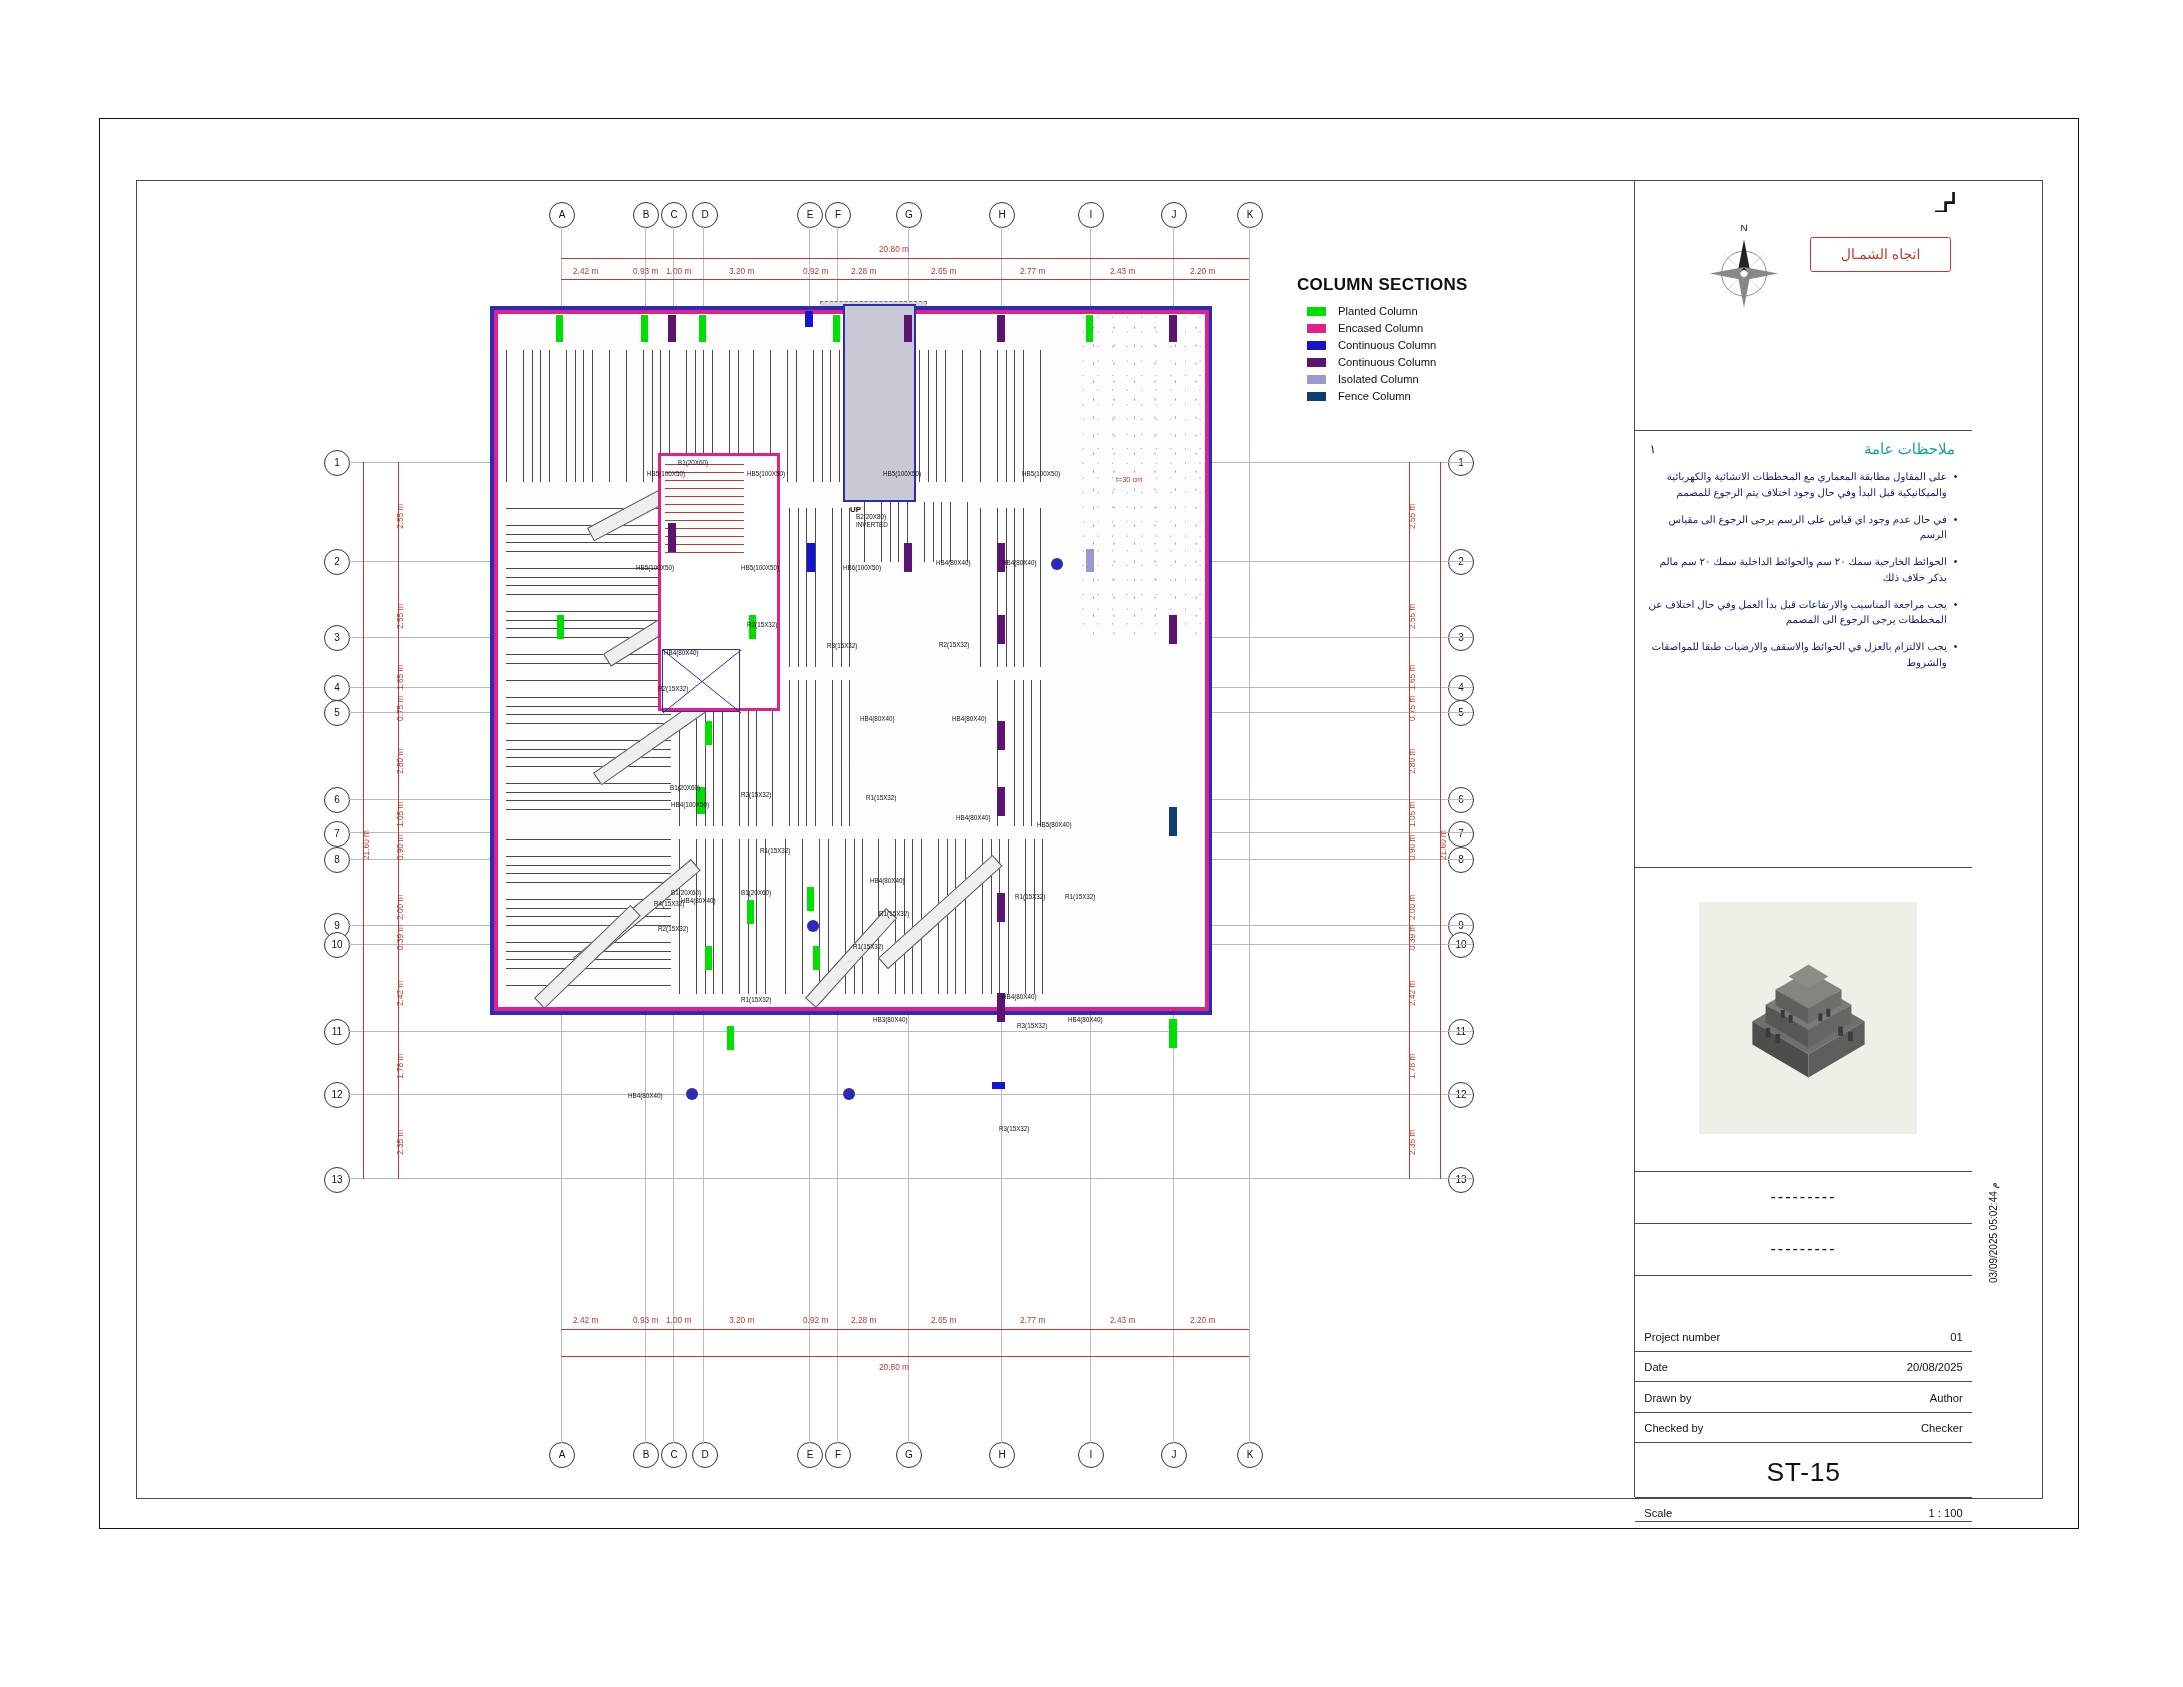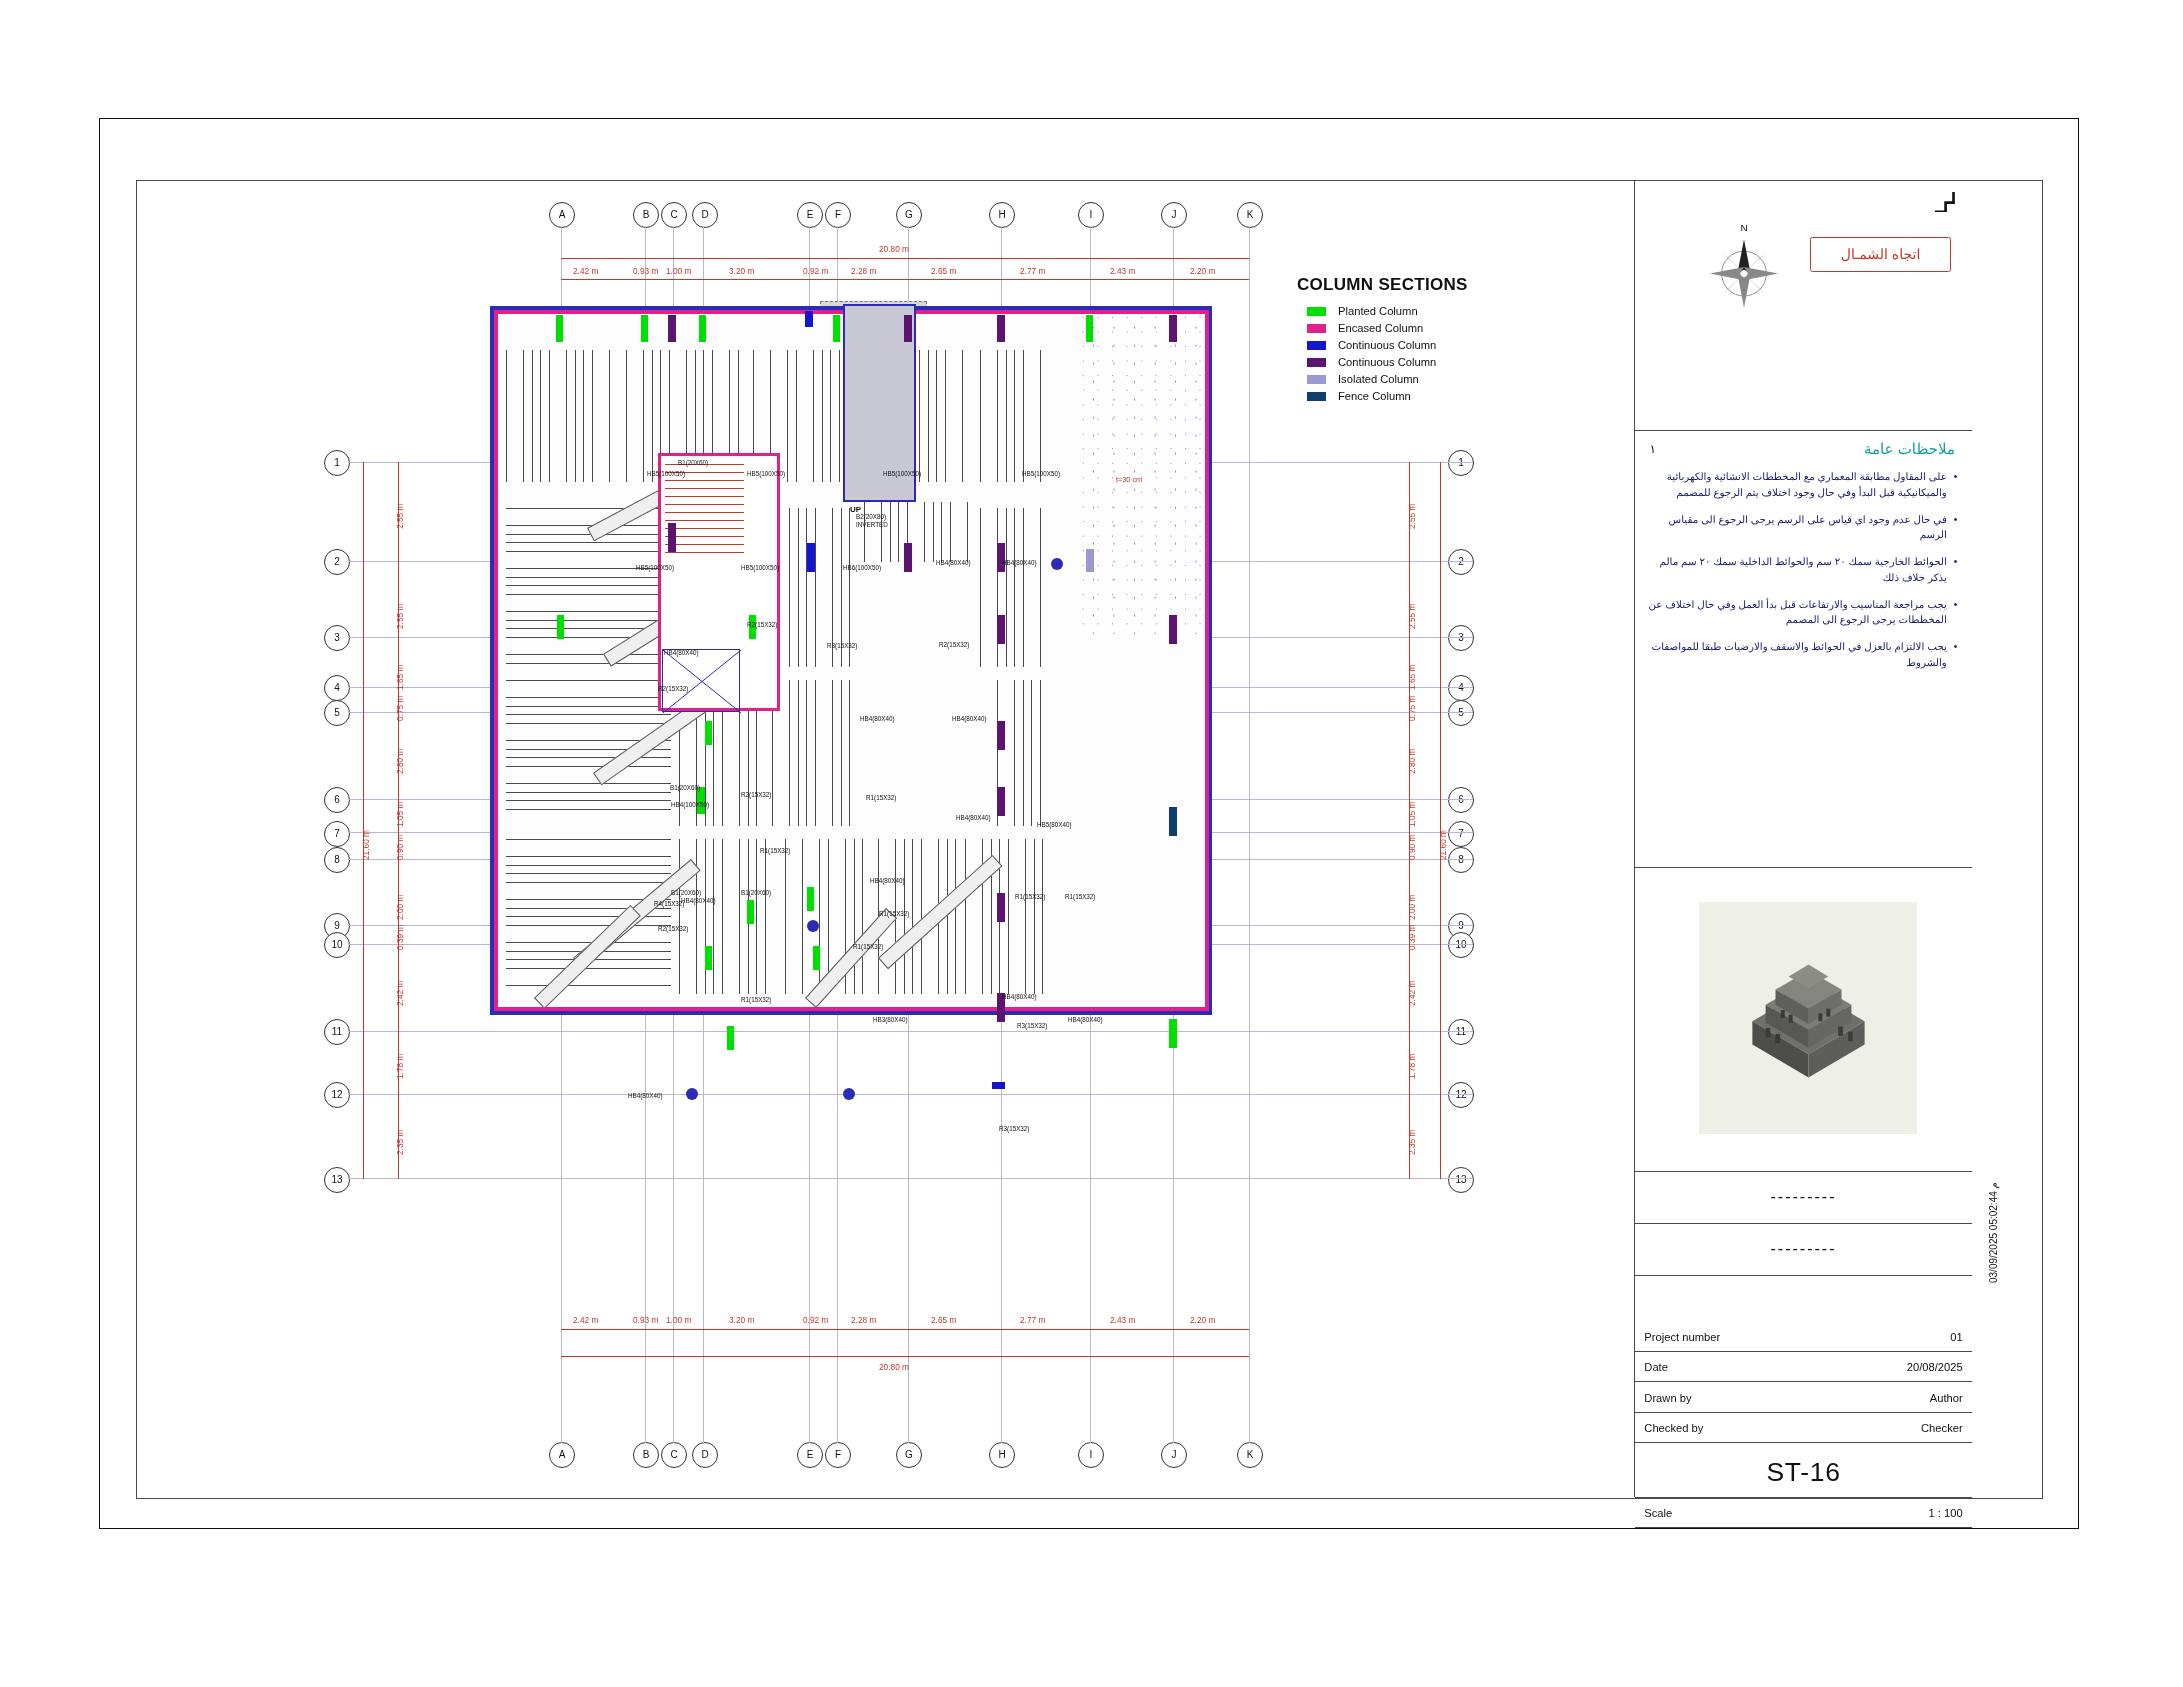--- a/index.html
+++ b/index.html
@@ -15,21 +15,21 @@
   .notes-box{top:251px;height:437px;}
   .render-box{top:688px;height:304px;}
   .dash-box1{top:992px;height:52px;}
   .dash-box2{top:1044px;height:52px;}
   .plan-title-box{top:1096px;height:46px;}
   .meta-row{position:absolute;left:0;width:337px;height:30px;border-bottom:0.7px solid #4a4a4a;box-sizing:border-box;font-size:11.2px;color:#111;}
   .meta-row .k{position:absolute;left:9.3px;top:8.6px;}
   .meta-row .v{position:absolute;right:9.3px;top:8.6px;}
   .sheetno-box{position:absolute;left:0;top:1264px;width:337px;height:54px;border-bottom:1px solid #4a4a4a;box-sizing:border-box;}
   .sheetno{position:absolute;left:0;top:13.2px;width:337px;text-align:center;font-size:26.5px;color:#111;letter-spacing:0.7px;}
-  .scale-row{position:absolute;left:0;top:1318px;width:337px;height:30px;font-size:11.2px;color:#111;}
+  .scale-row{position:absolute;left:0;top:1318px;width:337px;height:24px;font-size:11.2px;color:#111;}
   .plan-title{position:absolute;left:0;top:12px;width:337px;text-align:center;font-size:18.5px;color:#111;letter-spacing:0.3px;}
   .dashes{position:absolute;left:0;top:16px;width:337px;text-align:center;font-size:16px;color:#111;letter-spacing:2px;}
 
   
   .compass{position:absolute;left:53px;top:33px;width:112px;height:112px;}
   .compass svg{width:112px;height:112px;}
   .north-label{position:absolute;left:175px;top:57px;width:139px;height:33px;border:1px solid #c0392b;border-radius:2.6px;}
   .north-label span{position:absolute;left:0;top:8px;width:139px;text-align:center;color:#c0392b;font-size:14px;direction:rtl;}
   .tiny-icon{position:absolute;right:14.6px;top:12px;width:22.5px;height:20px;}
 
@@ -615,21 +615,21 @@
     <div class="meta-row" style="top:1203px">
       <span class="k">Drawn by</span>
       <span class="v">Author</span>
     </div>
     <div class="meta-row" style="top:1233px">
       <span class="k">Checked by</span>
       <span class="v">Checker</span>
     </div>
 
     <div class="sheetno-box">
-      <div class="sheetno">ST-16</div>
+      <div class="sheetno">ST-15</div>
     </div>
 
     <div class="meta-row scale-row">
       <span class="k">Scale</span>
       <span class="v">1 : 100</span>
     </div>
   </div>
 
   <div class="vdate">03/09/2025 05:02:44 م</div>
 

